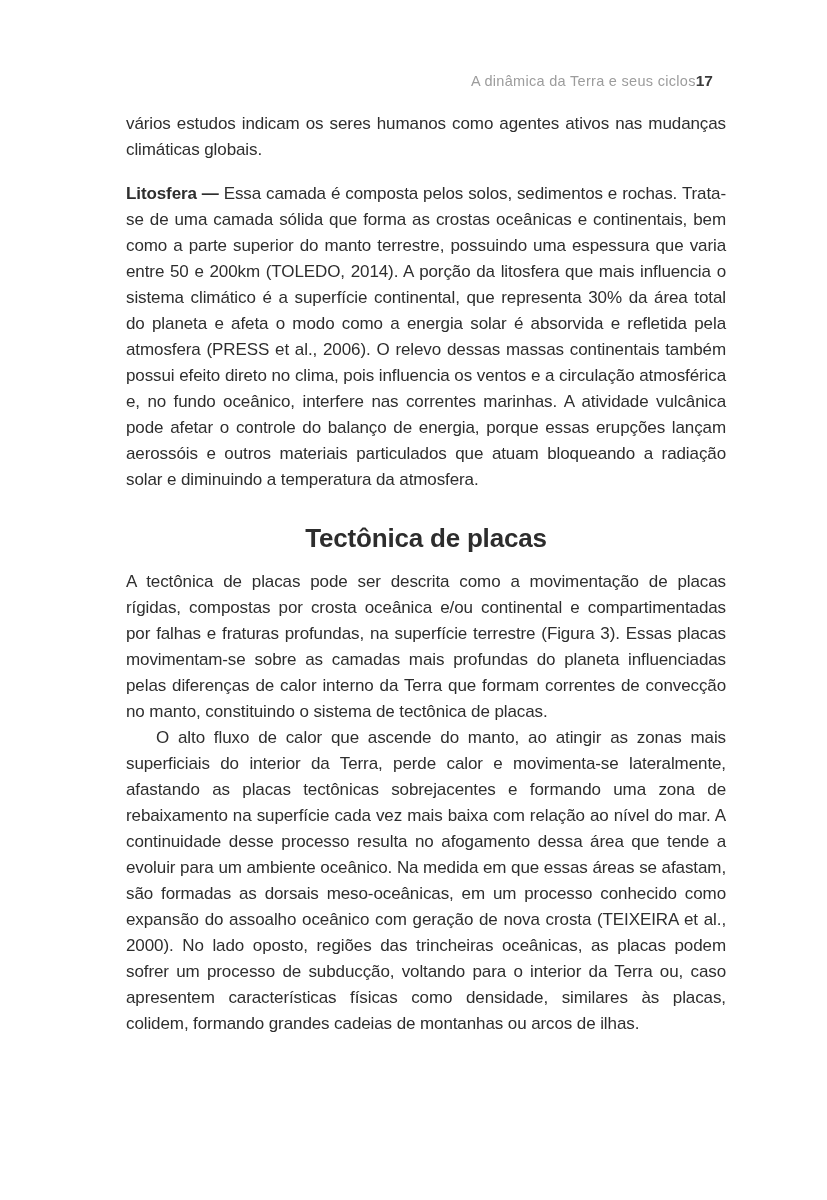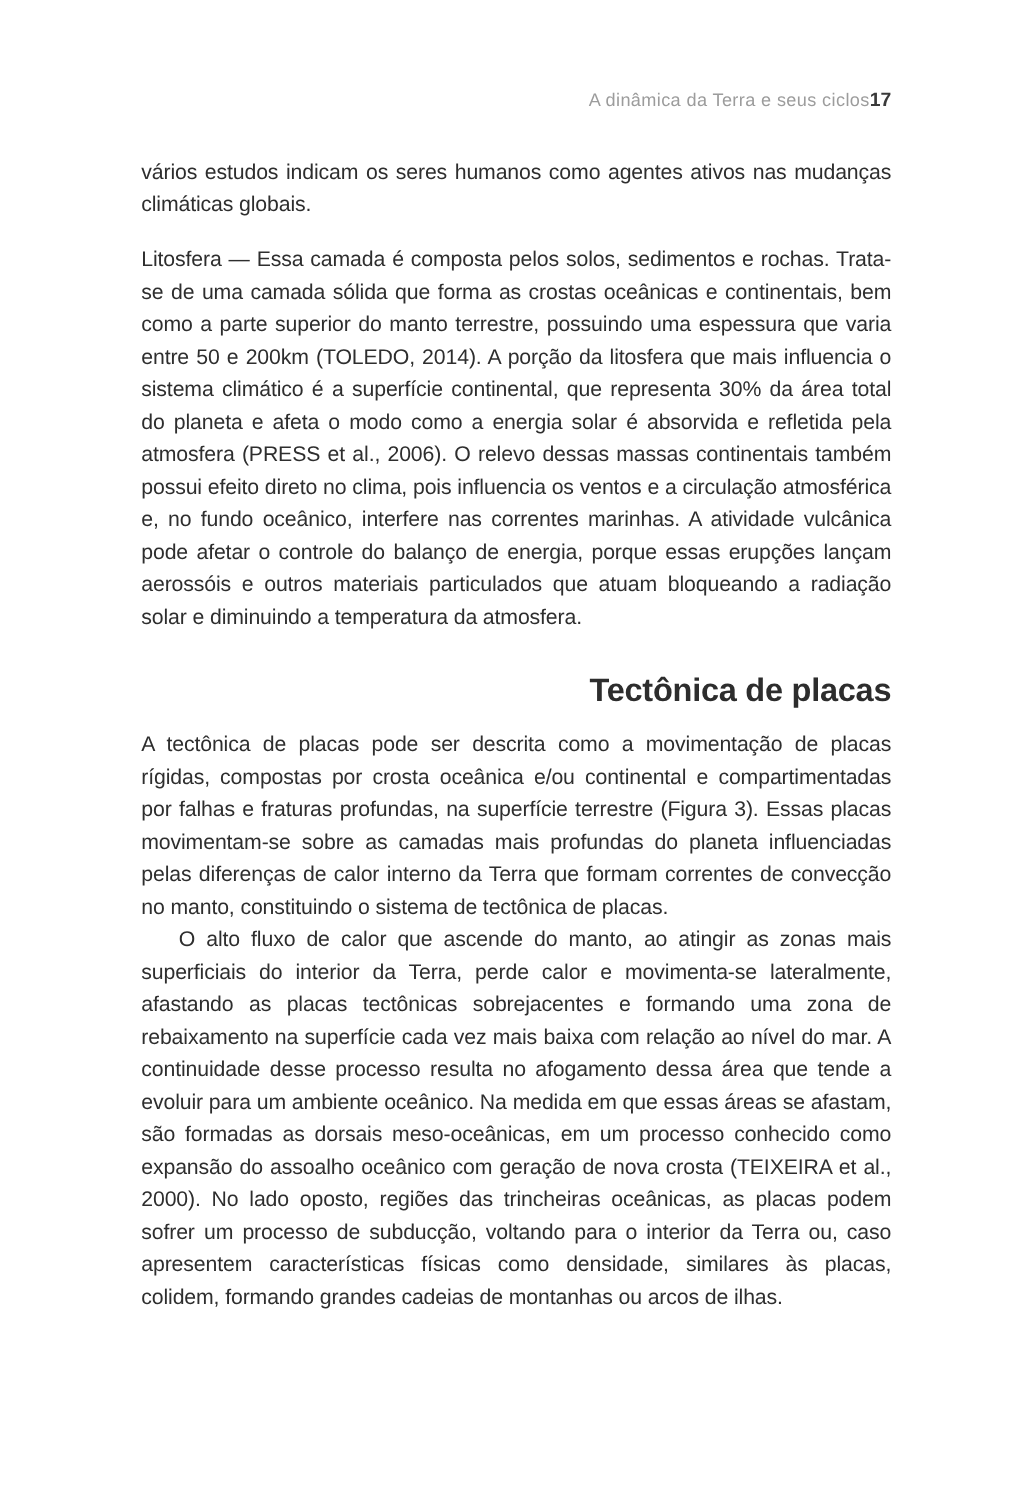--- a/index.html
+++ b/index.html
@@ -30,52 +30,51 @@
     font-weight: 400;
   }
   .page-number {
     font-size: 15.5px;
     color: #3a3a3a;
     font-weight: 700;
   }
   .content {
     position: absolute;
     top: 111px;
-    left: 113px;
+    left: 126px;
     width: 600px;
     color: #2e2e2e;
     font-size: 17px;
     line-height: 26px;
     letter-spacing: -0.1px;
     text-align: justify;
     hyphens: auto;
-    margin-top: 14px;
     -webkit-hyphens: auto;
   }
   .content p {
     margin: 0;
   }
   .p-gap {
     margin-top: 18px !important;
   }
   .term {
-    font-weight: 400;
+    font-weight: 700;
   }
   .etal {
   }
   .section-heading {
     margin: 0;
     padding-top: 31px;
     padding-bottom: 17px;
     font-size: 26px;
     line-height: 28px;
     font-weight: 700;
     color: #2d2d2d;
     letter-spacing: -0.2px;
-    text-align: right;
+    text-align: center;
   }
   .indent {
     text-indent: 30px;
   }
 </style>
 </head>
 <body>
 
 <div class="page">
 

